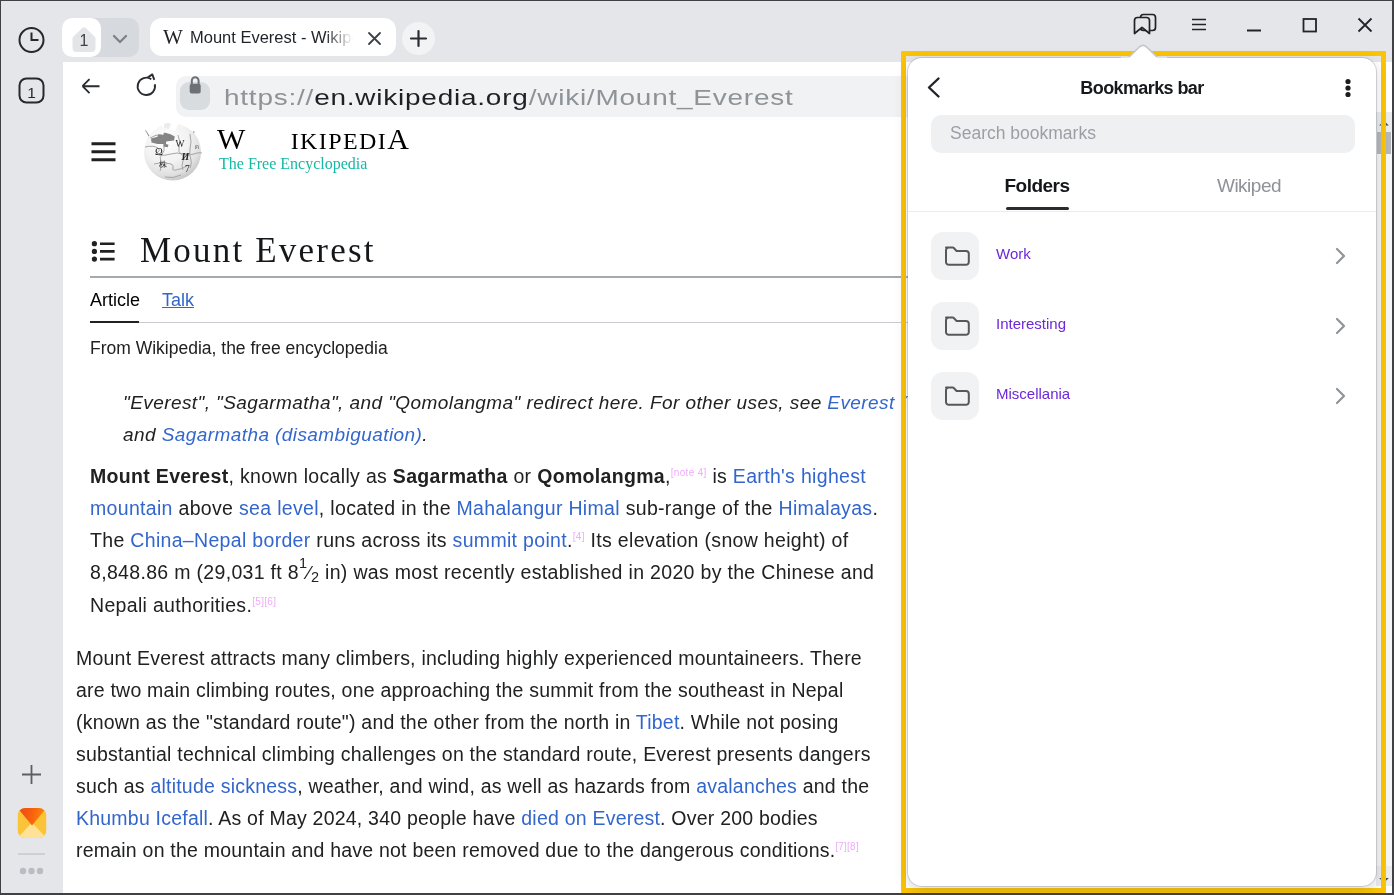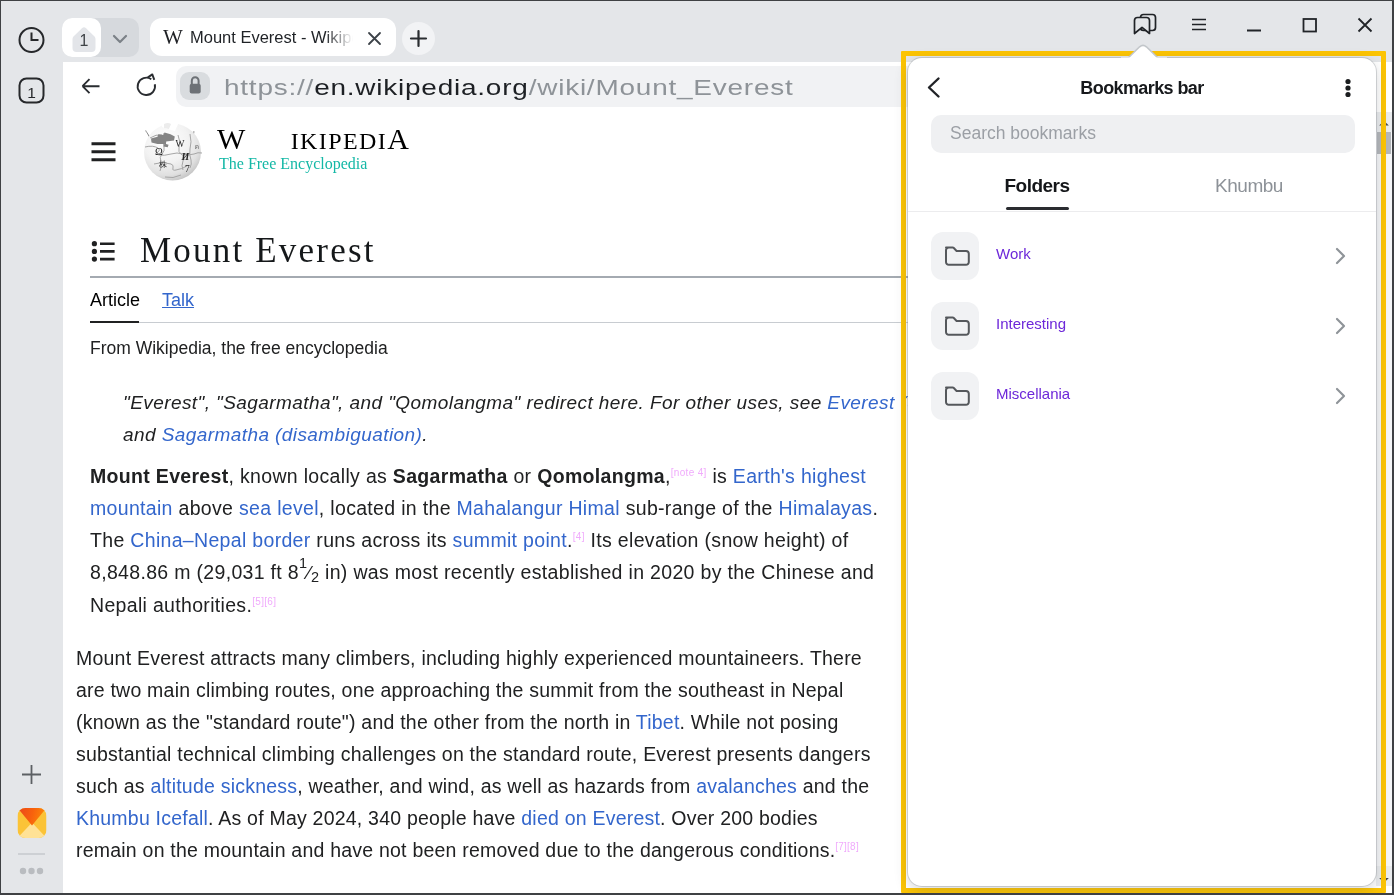--- a/index.html
+++ b/index.html
@@ -12,21 +12,21 @@
   #tab-group .white { position:absolute; left:0; top:0; width:39px; height:39px; border-radius:10px; background:#fff; }
   #tab { position:absolute; left:150px; top:18px; width:246px; height:38px; border-radius:12px; background:#fff; }
   #tab .fav { position:absolute; left:13px; top:7px; font-family:"Liberation Serif",serif; font-size:21px; color:#202226; }
   #tab .title { position:absolute; left:40px; top:10px; width:172px; font-size:16.5px; color:#1f2226; white-space:nowrap; overflow:hidden;
     -webkit-mask-image:linear-gradient(90deg,#000 135px,transparent 163px); }
   #plusbtn { position:absolute; left:402px; top:22px; width:33px; height:33px; border-radius:50%; background:#f2f3f5; }
   
   #sidebar { position:absolute; left:1px; top:61.5px; width:62px; height:831.5px; background:#e4e6e9; }
   
   #page { position:absolute; left:63px; top:61.5px; width:1329px; height:831.5px; background:#fff; }
-  #urlpill { position:absolute; left:176px; top:66px; width:1194px; height:41px; border-radius:10px; background:#f1f2f4; }
+  #urlpill { position:absolute; left:176px; top:76px; width:1194px; height:41px; border-radius:10px; background:#f1f2f4; }
   #lockbox { position:absolute; left:4px; top:5.5px; width:30px; height:28.5px; border-radius:9px; background:#d9dcdf; }
   #urltext { position:absolute; left:48px; top:9.5px; font-size:21.5px; color:#8e9398; letter-spacing:0.6px; transform:scaleX(1.30); transform-origin:0 0; white-space:nowrap; }
   #urltext b { color:#1d2024; font-weight:normal; }
   #wlogo-text { position:absolute; left:217px; top:122px; font-family:"Liberation Serif",serif; color:#000; letter-spacing:1.4px; }
   #wlogo-text .big { font-size:30px; }
   #wlogo-text .small { font-size:24px;margin-left:44px; }
   #wlogo-tag { position:absolute; left:219px; top:155px; font-family:"Liberation Serif",serif; font-size:16px; color:#14b8a6; }
   #h1 { position:absolute; left:140px; top:230.5px; font-family:"Liberation Serif",serif; font-size:35px; letter-spacing:2.2px; line-height:40px; font-weight:normal; color:#15181a; }
   #hr1 { position:absolute; left:90px; top:276px; width:1302px; height:1.5px; background:#a4aab1; }
   #tabs-art { position:absolute; left:90px; top:290px; font-size:18px; }
@@ -203,21 +203,21 @@
 </svg>
 
 <div id="ybox"></div>
 <div id="panel">
   <div id="ptitle">Bookmarks bar</div>
   <div id="psearch">
       <span>Search bookmarks</span>
     </div>
   <div id="ptabs">
     <div class="f">Folders</div>
-    <div class="n">Khumbu</div>
+    <div class="n">Wikiped</div>
     <div class="ul"></div>
   </div>
   <div id="pdivider"></div>
   <div class="prow" style="top:174px">
       <div class="ic"></div>
       <div class="lbl">Work</div>
     </div>
   <div class="prow" style="top:244px">
       <div class="ic"></div>
       <div class="lbl">Interesting</div>

